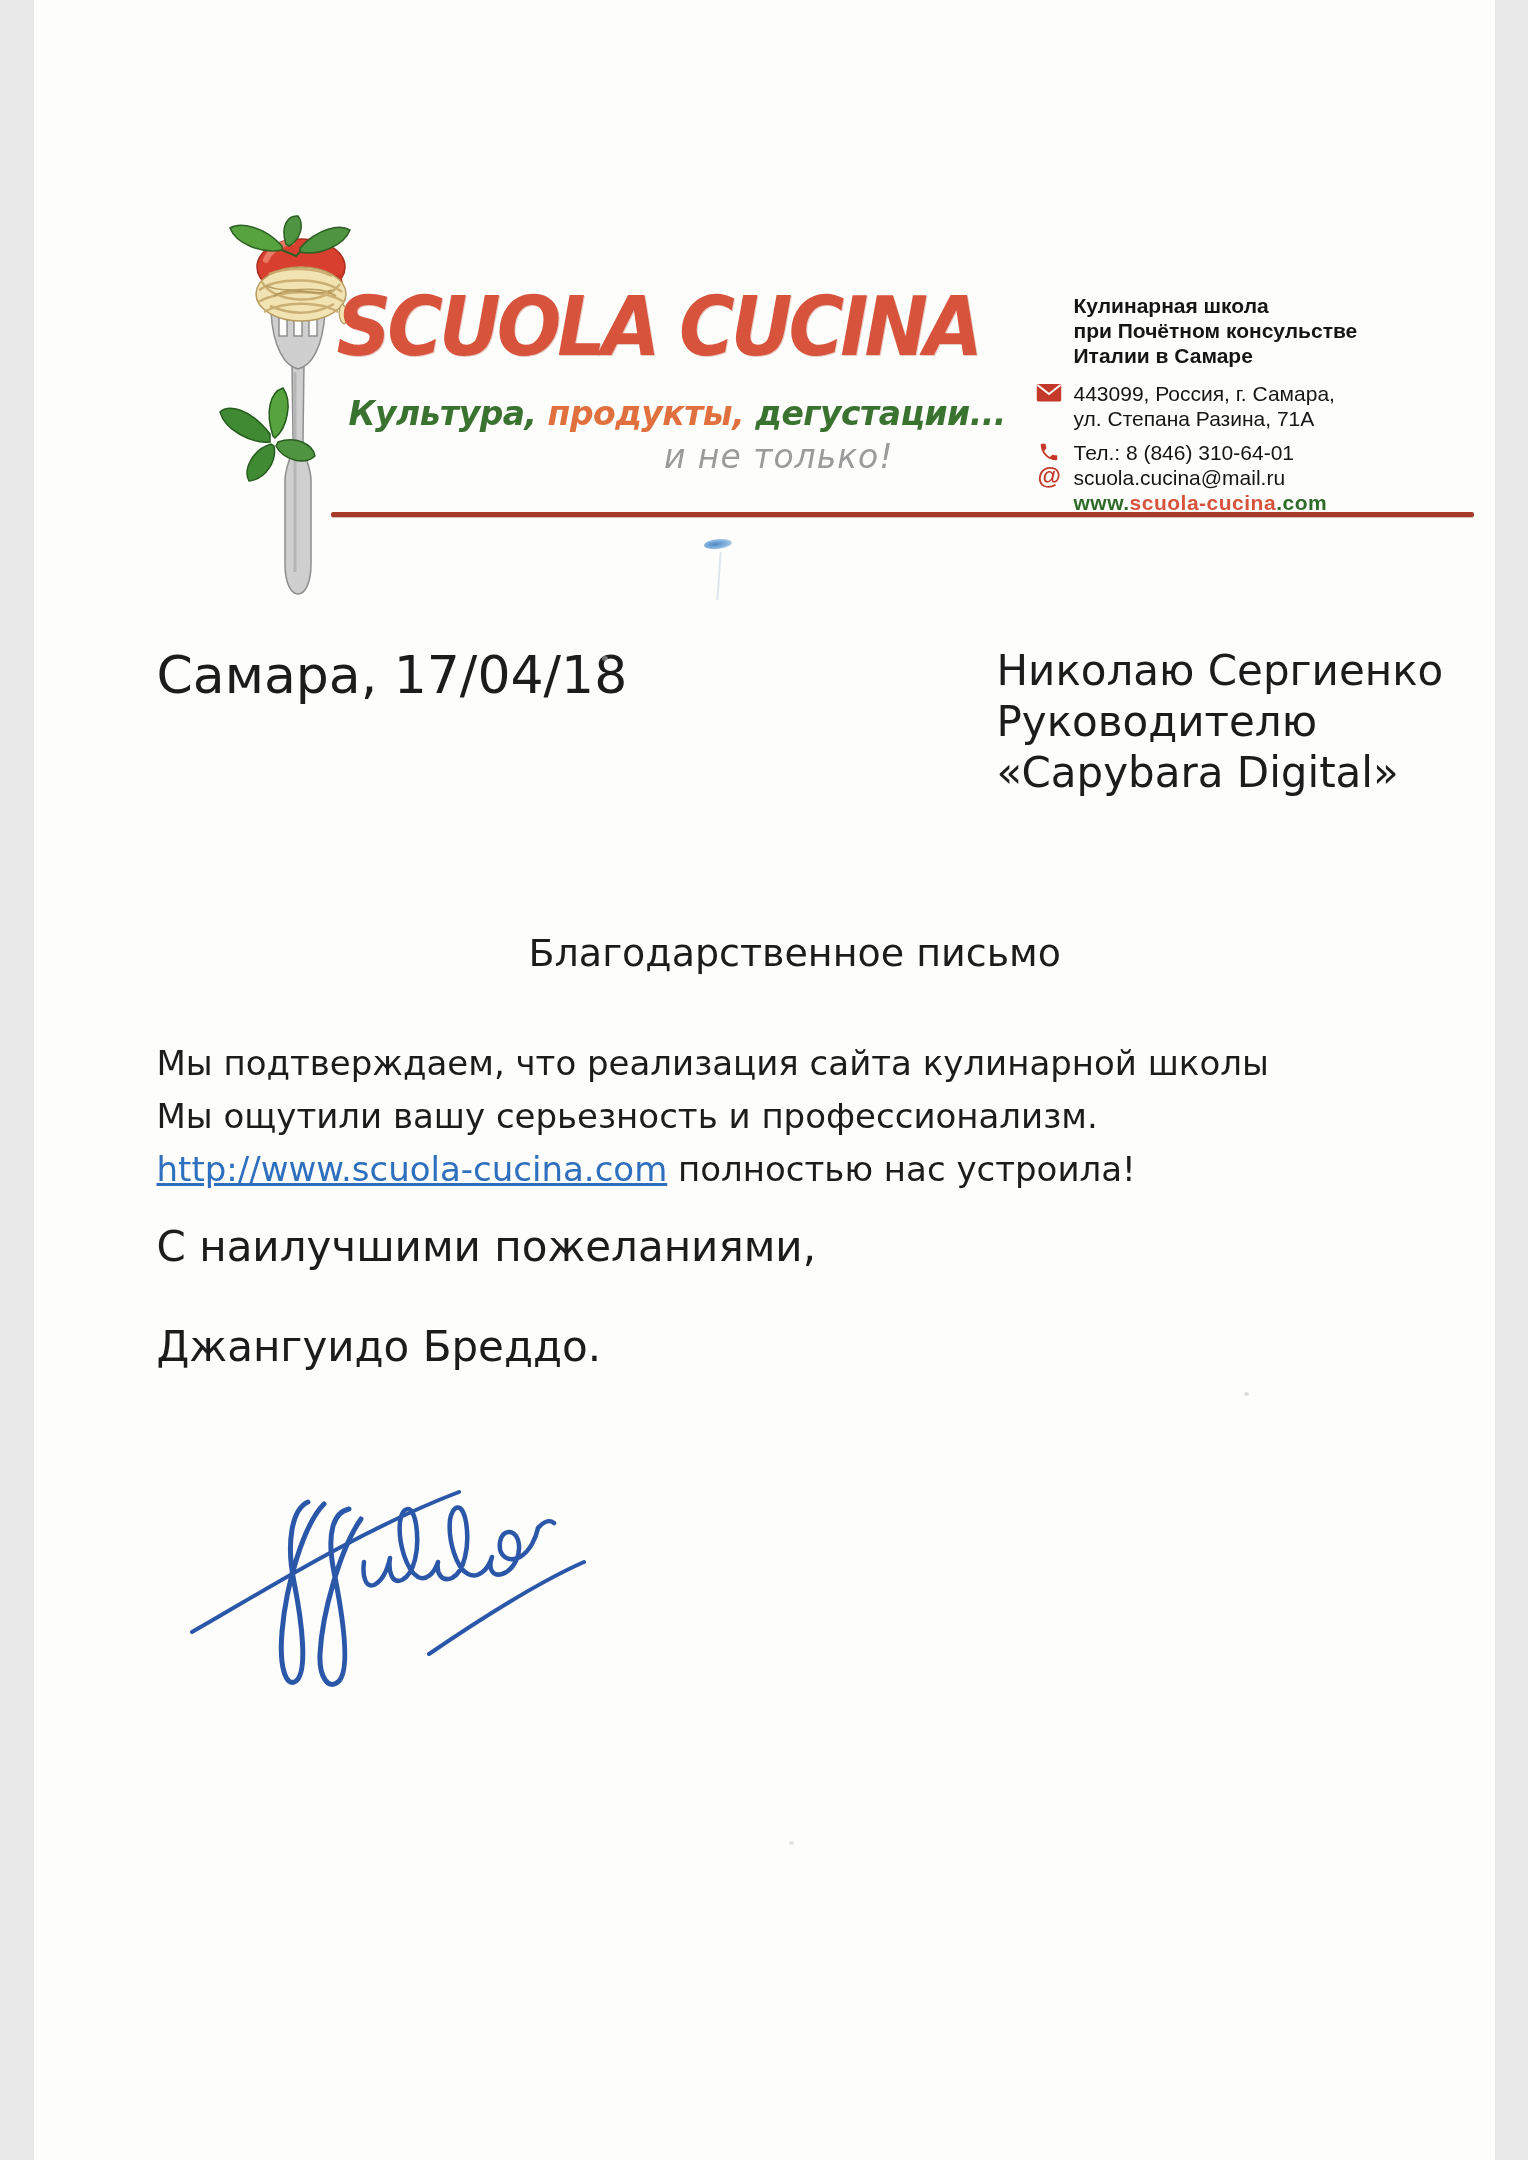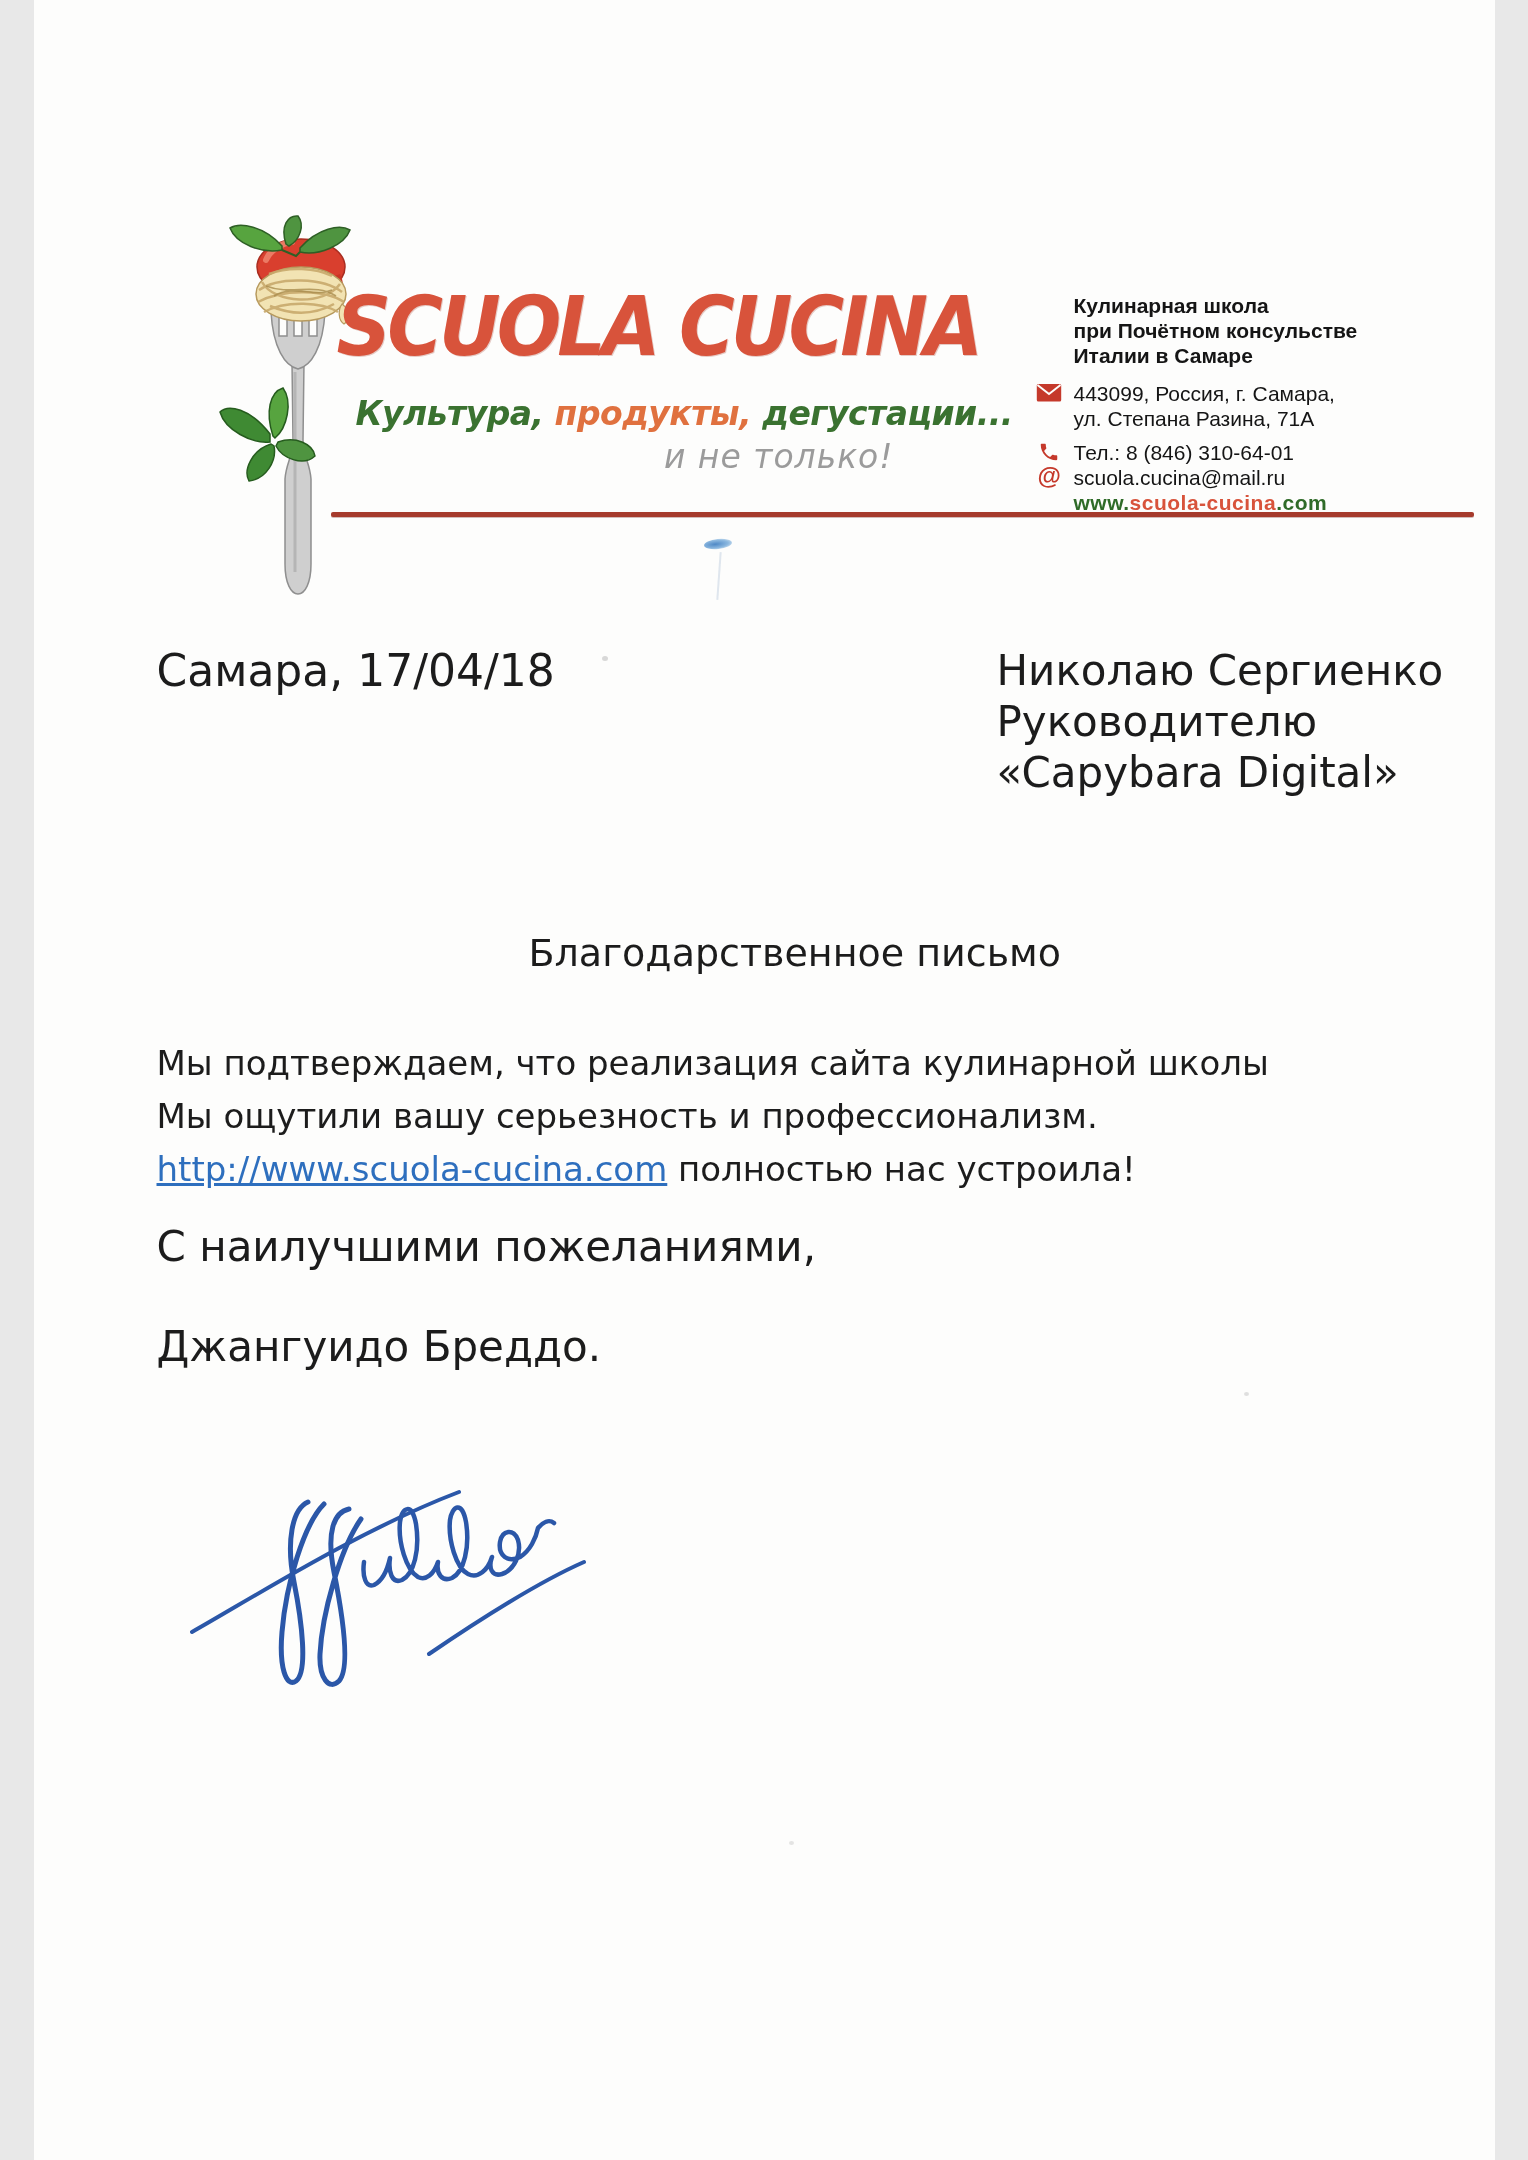--- a/index.html
+++ b/index.html
@@ -12,42 +12,42 @@
   
   .brand{
     left:303px;top:284px;width:560px;
     font-family:"DejaVu Sans",sans-serif;
     font-style:italic;font-weight:900;font-size:76px;line-height:1.05;
     letter-spacing:-4px;color:#d8533b;white-space:nowrap;
     transform:scaleY(1.08);transform-origin:left top;
     text-shadow:1px 1px 0 rgba(160,50,30,.25);
   }
   .tagline{
-    left:322px;top:394px;width:560px;font-style:italic;font-weight:700;
+    left:315px;top:394px;width:560px;font-style:italic;font-weight:700;
     font-size:33px;white-space:nowrap;letter-spacing:-0.5px;
   }
   .tag-green{color:#3a7230;}
   .tag-orange{color:#e0713f;}
   .tagline-sub{
     left:315px;top:437px;width:545px;text-align:right;
     font-style:italic;font-size:33px;color:#9b9b9b;letter-spacing:1px;
   }
   .divider{left:297px;top:512px;width:1143px;height:5px;background:#a63b2c;border-radius:2px;box-shadow:0 1px 0 rgba(120,40,30,.3);}
   .contact{left:1000px;top:293px;width:430px;font-family:"Liberation Sans",sans-serif;font-size:21px;line-height:25px;color:#151515;}
   .contact .org{font-weight:bold;margin-left:40px;}
   .contact .row{position:relative;margin-left:40px;}
   .contact .addr-block{margin-top:13px;}
   .contact .phone-block{margin-top:9px;}
   .contact .icon{position:absolute;left:-38px;top:1px;width:26px;height:22px;}
   .contact .at-icon{font-weight:bold;font-size:24px;color:#c5392b;top:-2px;left:-36px;}
   .website{font-weight:bold;letter-spacing:.5px;}
   .web-green{color:#2f6b28;}
   .web-orange{color:#d8533b;}
   
-  .dateline{left:123px;top:645px;font-size:44px;}
+  .dateline{left:123px;top:645px;font-size:52px;}
   .recipient{left:963px;top:645px;font-size:42px;line-height:51px;}
   .title{left:495px;top:931px;font-size:38px;}
   .bodytext{left:123px;top:1037px;font-size:34px;line-height:53px;width:1340px;}
   .bodylink{color:#2e6fbe;text-decoration:underline;cursor:pointer;}
   .closing{left:123px;top:1222px;font-size:42px;}
   .signoff{left:123px;top:1322px;font-size:42px;}
   
   .smudge{left:670px;top:539px;width:28px;height:10px;border-radius:50%;
     background:radial-gradient(ellipse at 40% 50%, #3c7cc0 0%, #7fb0dc 55%, rgba(200,220,240,0) 100%);
     transform:rotate(-6deg);opacity:.9;}

